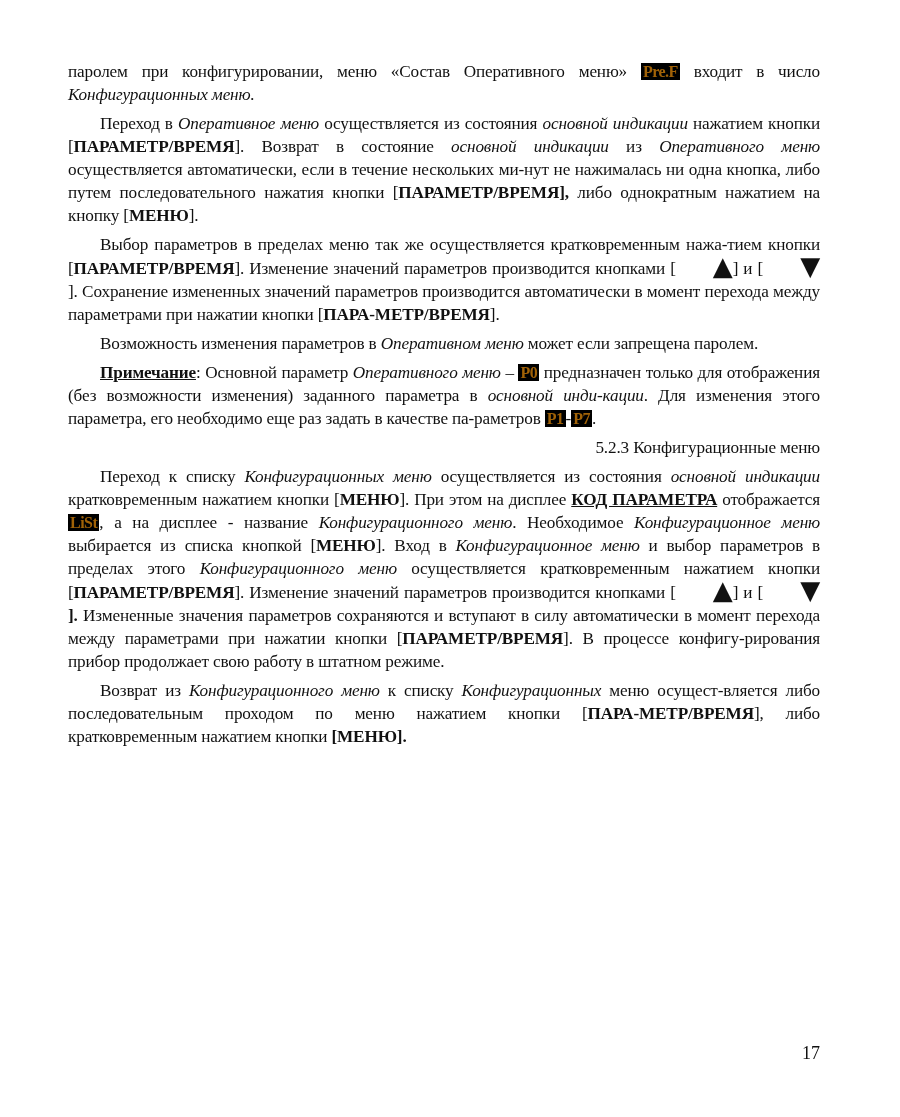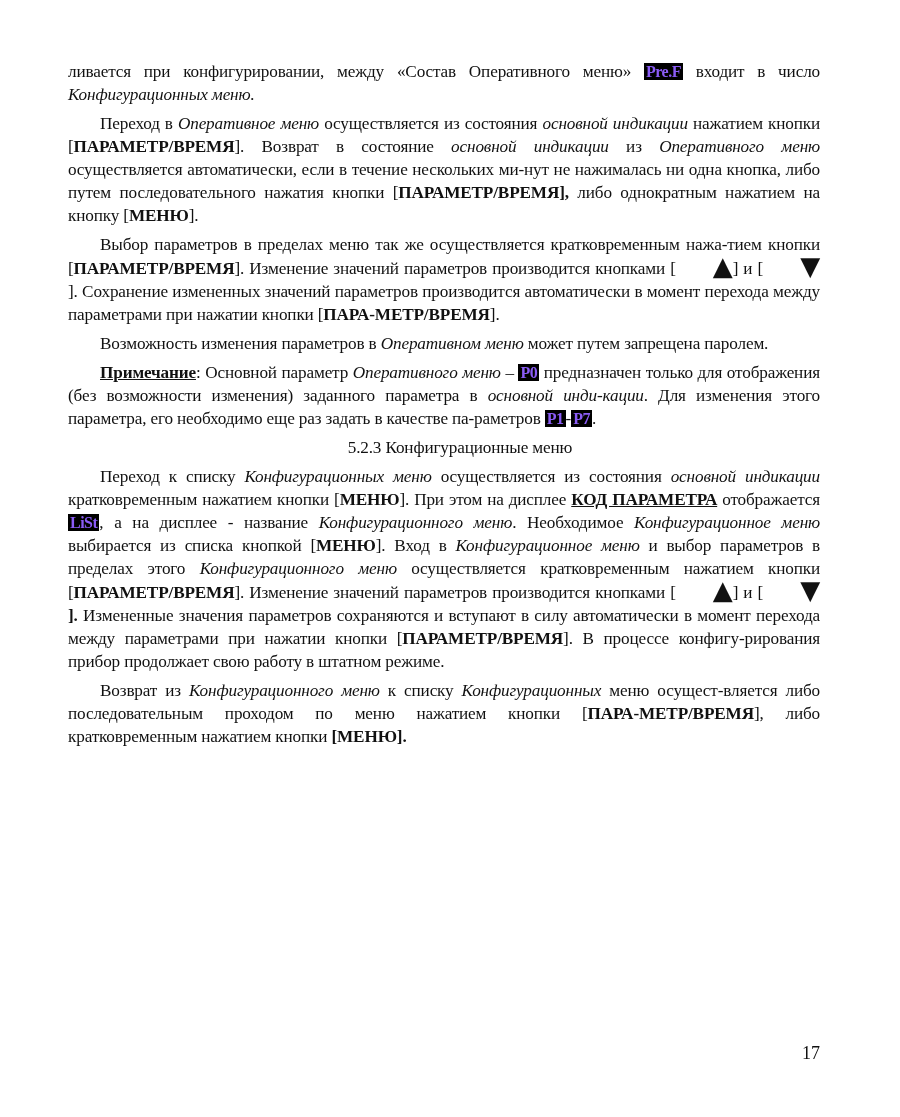--- a/index.html
+++ b/index.html
@@ -5,47 +5,47 @@
     html, body { margin: 0; padding: 0; background: #ffffff; }
     body { width: 900px; height: 1117px; position: relative; overflow: hidden; }
     .page {
       position: absolute; left: 68px; top: 60px; width: 752px;
       font-family: "Liberation Serif", "DejaVu Serif", serif;
       font-size: 17.2px; line-height: 23px; color: #111111;
       text-align: justify; letter-spacing: -0.15px;
     }
     .para { margin: 0 0 6px 0; text-indent: 32px; }
     .para.noindent { text-indent: 0; }
-    .heading { margin: 0 0 6px 0; text-indent: 32px; text-align: center; }
+    .heading { margin: 0 0 6px 0; text-indent: 32px; text-align: right; }
     .b { font-weight: bold; }
     .bi { font-weight: normal; font-style: italic; }
     .bu { font-weight: bold; text-decoration: underline; margin-top: 40px; }
     .code {
-      background: #000000; color: #8b5cf6; font-weight: bold;
+      background: #000000; color: #a16207; font-weight: bold;
       padding: 0 2px; font-size: 16px; letter-spacing: -0.5px;
     }
     .arrow {
       display: inline-block; font-size: 26px; line-height: 20px;
       vertical-align: -1px; font-family: "DejaVu Sans", sans-serif;
     }
     .pagenum {
       position: absolute; right: 80px; top: 1043px;
       font-family: "Liberation Serif", "DejaVu Serif", serif;
       font-size: 18px; color: #111111; text-align: center;
     }
   </style>
 </head>
 <body>
 
 <div class="page">
   <div id="body-text">
-      <p class="para noindent"><span>ливается при конфигурировании, между «Состав Оперативного меню» </span><span class="code">Pre.F</span><span> входит в число </span><span class="bi">Конфигурационных меню.</span></p>
+      <p class="para noindent"><span>паролем при конфигурировании, меню «Состав Оперативного меню» </span><span class="code">Pre.F</span><span> входит в число </span><span class="bi">Конфигурационных меню.</span></p>
       <p class="para"><span>Переход в </span><span class="bi">Оперативное меню</span><span> осуществляется из состояния </span><span class="bi">основной индикации</span><span> нажатием кнопки [</span><span class="b">ПАРАМЕТР/ВРЕМЯ</span><span>].  Возврат в состояние </span><span class="bi">основной индикации</span><span> из </span><span class="bi">Оперативного меню</span><span> осуществляется автоматически, если в течение нескольких ми-нут не  нажималась ни одна кнопка, либо путем последовательного нажатия кнопки [</span><span class="b">ПАРАМЕТР/ВРЕМЯ], </span><span>либо однократным нажатием на кнопку [</span><span class="b">МЕНЮ</span><span>].</span></p>
       <p class="para"><span>Выбор параметров в пределах меню так же осуществляется кратковременным нажа-тием кнопки [</span><span class="b">ПАРАМЕТР/ВРЕМЯ</span><span>]. Изменение значений параметров производится кнопками [ </span><span class="arrow">▲</span><span>] и [ </span><span class="arrow">▼</span><span> ]. Сохранение измененных значений параметров производится автоматически в момент перехода между параметрами при нажатии кнопки [</span><span class="b">ПАРА-МЕТР/ВРЕМЯ</span><span>].</span></p>
-      <p class="para"><span>Возможность изменения параметров в </span><span class="bi">Оперативном меню</span><span> может путем запрещена паролем.</span></p>
+      <p class="para"><span>Возможность изменения параметров в </span><span class="bi">Оперативном меню</span><span> может если запрещена паролем.</span></p>
       <p class="para"><span class="bu">Примечание</span><span>: Основной параметр </span><span class="bi">Оперативного меню</span><span> – </span><span class="code">P0</span><span> предназначен только для отображения (без возможности изменения) заданного параметра в </span><span class="bi">основной инди-кации</span><span>. Для изменения этого параметра, его необходимо еще раз  задать в качестве па-раметров </span><span class="code">P1</span><span>-</span><span class="code">P7</span><span>.</span></p>
       <p class="heading"><span>5.2.3 Конфигурационные меню</span></p>
       <p class="para"><span>Переход к списку </span><span class="bi">Конфигурационных меню</span><span> осуществляется из состояния </span><span class="bi">основной индикации</span><span>  кратковременным нажатием кнопки [</span><span class="b">МЕНЮ</span><span>]. При этом на дисплее </span><span class="bu">КОД ПАРАМЕТРА</span><span> отображается </span><span class="code">LiSt</span><span>, а на дисплее  - название </span><span class="bi">Конфигурационного меню</span><span>. Необходимое  </span><span class="bi">Конфигурационное меню</span><span> выбирается из списка кнопкой [</span><span class="b">МЕНЮ</span><span>]. Вход в </span><span class="bi">Конфигурационное меню</span><span>  и выбор параметров в пределах этого  </span><span class="bi">Конфигурационного меню</span><span> осуществляется кратковременным нажатием кнопки [</span><span class="b">ПАРАМЕТР/ВРЕМЯ</span><span>]. Изменение значений параметров производится кнопками [ </span><span class="arrow">▲</span><span>] и [ </span><span class="arrow">▼</span><span class="b"> ]</span><span class="b">. </span><span>Измененные значения параметров сохраняются и вступают в силу автоматически в момент перехода между параметрами при нажатии кнопки [</span><span class="b">ПАРАМЕТР/ВРЕМЯ</span><span>]. В процессе конфигу-рирования прибор продолжает свою работу в штатном режиме.</span></p>
       <p class="para"><span>Возврат из </span><span class="bi">Конфигурационного меню</span><span> к списку </span><span class="bi">Конфигурационных</span><span> меню осущест-вляется либо последовательным проходом по меню нажатием кнопки [</span><span class="b">ПАРА-МЕТР/ВРЕМЯ</span><span>], либо кратковременным нажатием кнопки  </span><span class="b">[МЕНЮ].</span></p>
     </div>
 </div>
 
 <div class="pagenum">17</div>
 
 </body></html>

